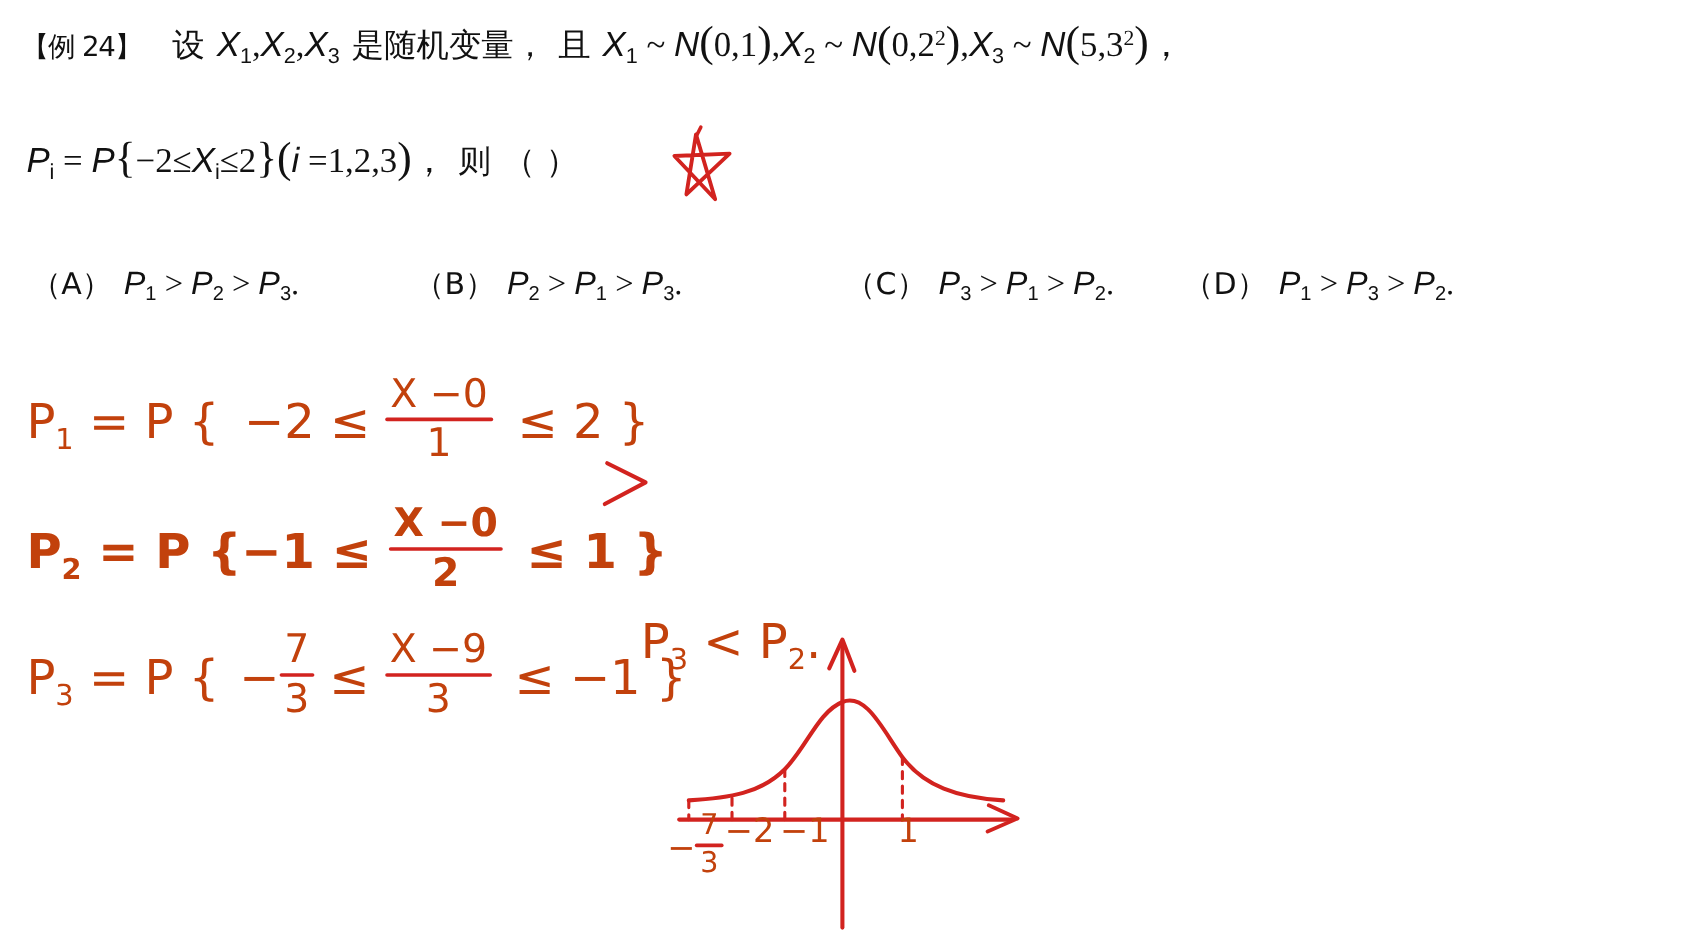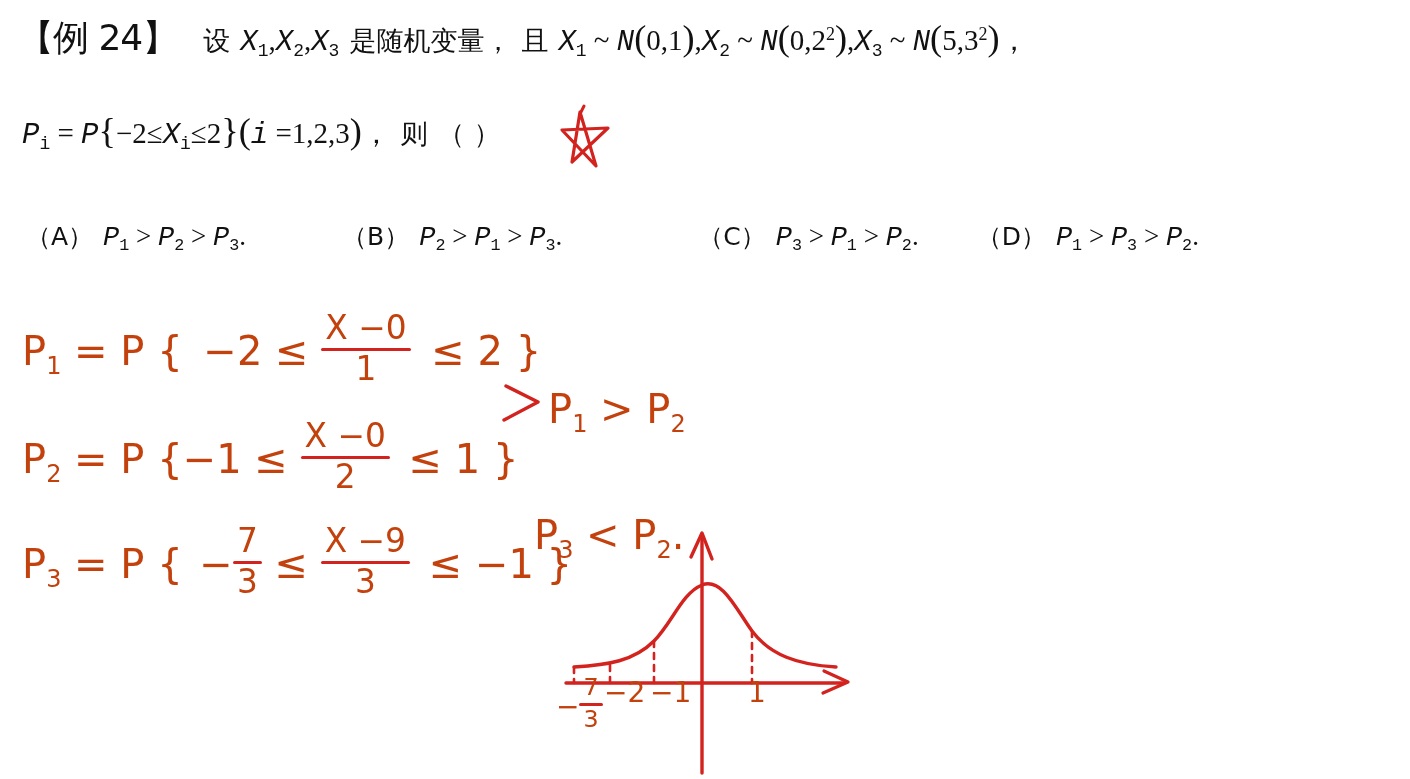--- a/index.html
+++ b/index.html
@@ -22,22 +22,22 @@
     position: absolute;
     font-family: "Liberation Serif", serif;
     color: #111;
     white-space: nowrap;
   }
   .line1 { left: 18px; top: 14px; font-size: 29px; }
   .line2 { left: 22px; top: 110px; font-size: 29px; }
   .line3 { left: 26px; top: 220px; font-size: 27px; }
 
   .cjk { font-family: "DejaVu Sans", sans-serif; font-size: 27px; }
-  .brk { font-family: "DejaVu Sans", sans-serif; font-size: 36px; letter-spacing: -1px; }
-  i.v { font-family: Liberation Mono, monospace; font-style: italic; }
+  .brk { font-family: "DejaVu Sans", sans-serif; font-size: 23px; letter-spacing: -1px; }
+  i.v { font-family: Liberation Sans, sans-serif; font-style: italic; }
   .sub { font-size: 0.62em; vertical-align: -0.32em; font-style: normal; }
   .sup { font-size: 0.62em; vertical-align: 0.55em; font-style: normal; }
   .paren { font-size: 1.25em; font-family: "Liberation Serif", serif; }
   .gap-s { display: inline-block; width: 10px; }
   .gap-m { display: inline-block; width: 26px; }
   .gap-l { display: inline-block; width: 58px; }
   .gap-xl { display: inline-block; width: 96px; }
 
   
   .hand {
@@ -98,43 +98,40 @@
 
   <div class="hand hw-big" style="left:22px; top:312px;">
     P<span class="hsub">1</span> = P {
     <span style="display:inline-block;width:8px"></span>−2 ≤
     <span class="frac">
       <span class="num">X −0</span><span class="bar"></span><span class="den">1</span>
     </span>
     <span style="display:inline-block;width:8px"></span>≤ 2 }
   </div>
 
-  <div class="hand hw-big" style="left:22px; top:420px;">
+  <div class="hand hw-big" style="left:22px; top:420px;font-weight:bold;">
     P<span class="hsub">2</span> = P {−1 ≤
     <span class="frac">
       <span class="num">X −0</span><span class="bar"></span><span class="den">2</span>
     </span>
     <span style="display:inline-block;width:6px"></span>≤ 1 }
   </div>
 
   <div class="hand hw-big" style="left:22px; top:525px;">
     P<span class="hsub">3</span> = P {
     <span style="display:inline-block;width:4px"></span>−<span class="frac"><span class="num">7</span><span class="bar"></span><span class="den">3</span></span> ≤
     <span class="frac">
       <span class="num">X −9</span><span class="bar"></span><span class="den">3</span>
     </span>
     <span style="display:inline-block;width:6px"></span>≤ −1 }
   </div>
 
   <svg class="ink" style="left:502px; top:382px;" width="48" height="44" viewBox="0 0 48 44">
     <path d="M4 4 L36 20 L2 38" stroke-width="3.4"></path>
   </svg>
-  <div class="hand hw-big" style="left:548px; top:386px;">
-    P<span class="hsub">1</span> &gt; P<span class="hsub">2</span>
-  </div>
 
   <div class="hand hw-big" style="left:534px; top:512px;">
     P<span class="hsub">3</span> &lt; P<span class="hsub">2</span>.
   </div>
 
   <svg class="ink" style="left:548px; top:515px;" width="330" height="270" viewBox="0 0 330 270">
 
     <path d="M154 258 L154 22" stroke-width="3.4"></path>
     <path d="M143 42 L154 18 L164 44" stroke-width="3.4"></path>
 

